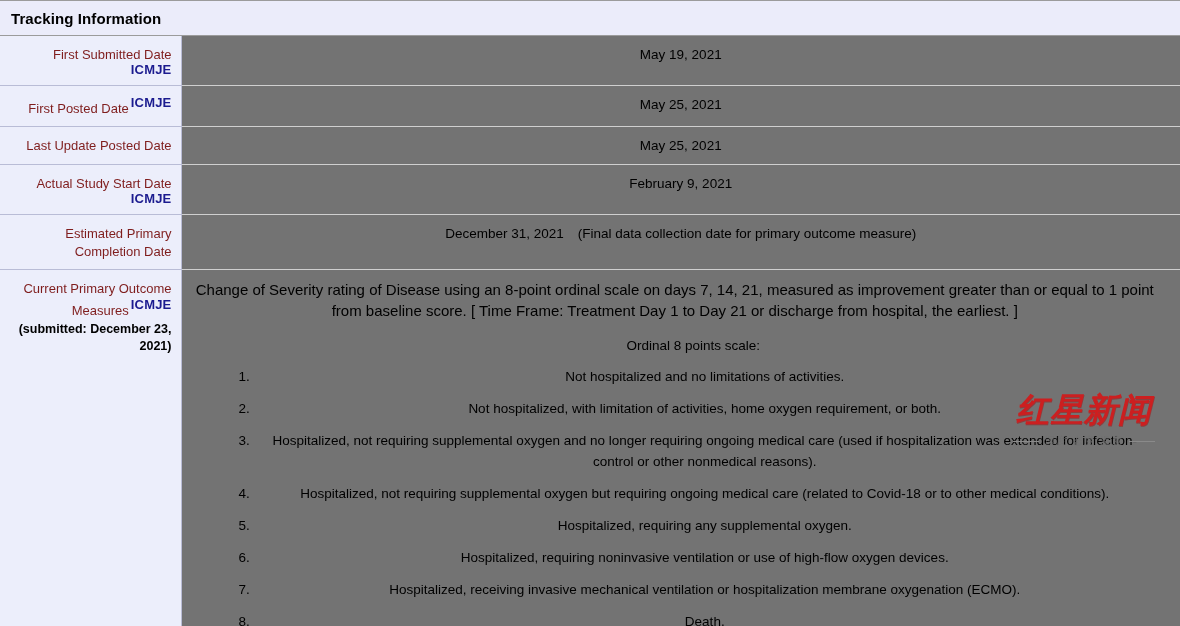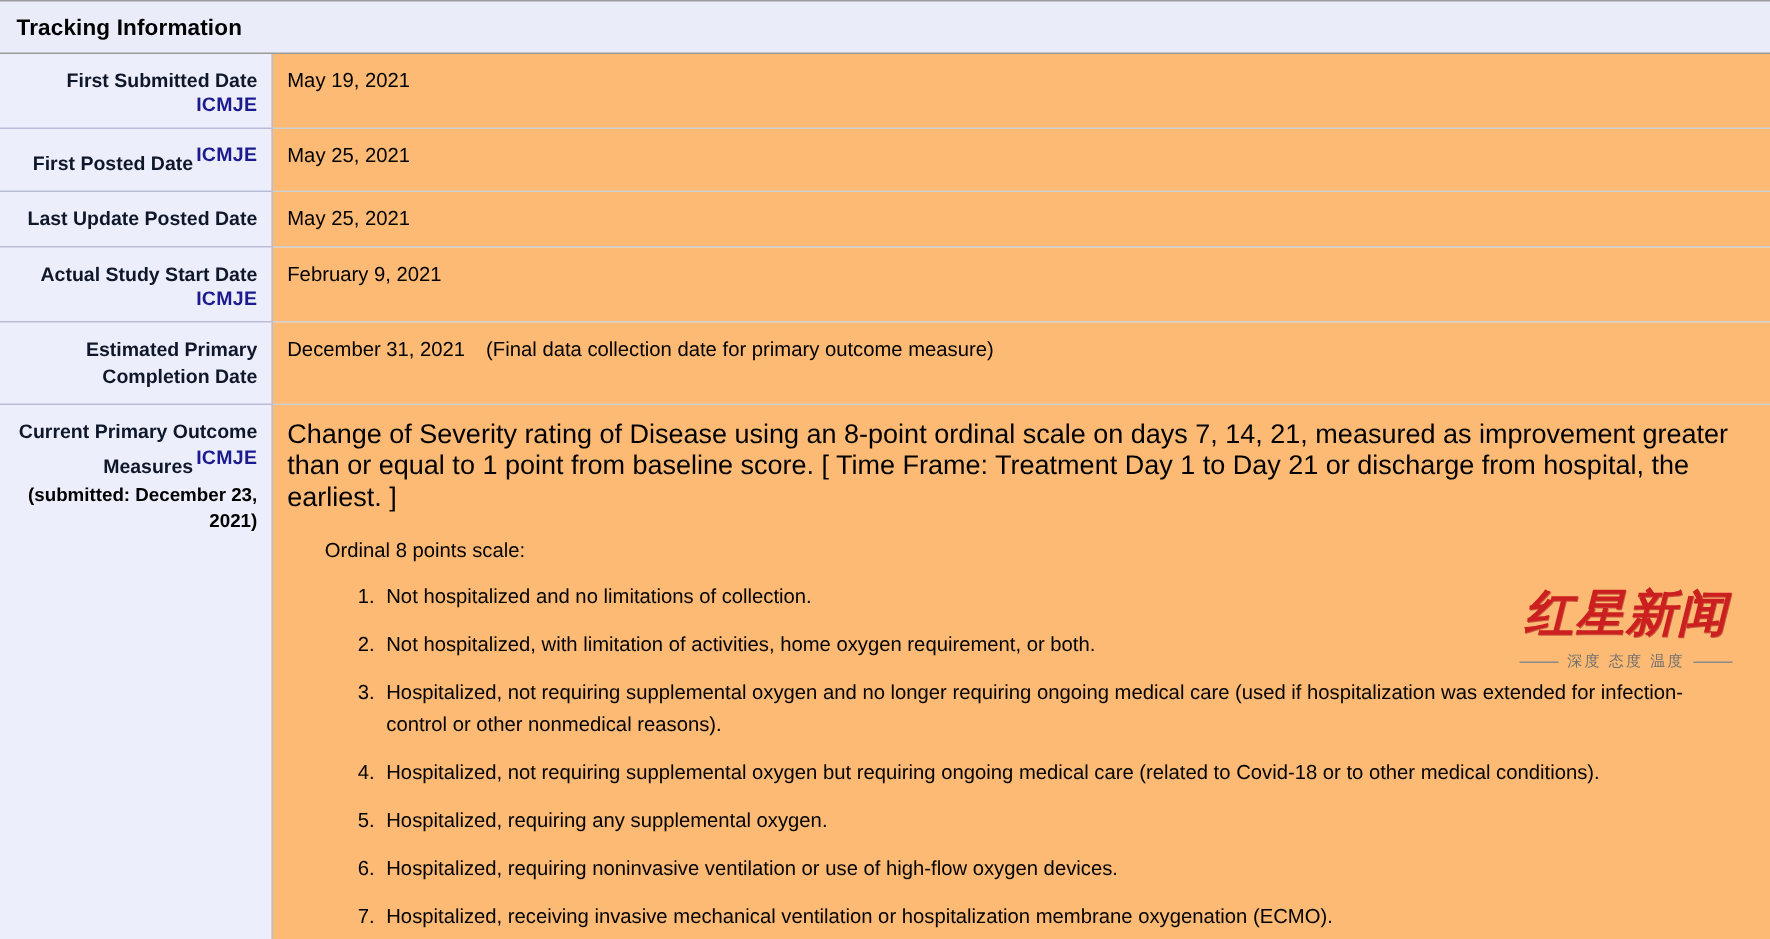--- a/index.html
+++ b/index.html
@@ -55,30 +55,31 @@
   .label-cell {
     width: 181px;
     background: #eceefb;
     border-right: 1px solid #b9bcd6;
     border-bottom: 1px solid #b9bcd6;
     text-align: right;
     padding: 9px 9px 9px 6px !important;
     box-sizing: border-box;
   }
   .value-cell {
-    background: #fdba74;
+    background: #737373;
     border-bottom: 1px solid #cfcfcf;
     padding: 9px 10px 9px 10px !important;
     box-sizing: border-box;
+    text-align: center;
   }
   .label-text {
     font-size: 13px;
-    font-weight: bold;
+    font-weight: normal;
     line-height: 17px;
-    color: #0f172a;
+    color: #7f1d1d;
     display: inline;
   }
   .icmje {
     font-size: 13px;
     font-weight: bold;
     color: #1b1b8f;
     vertical-align: super;
     text-decoration: none;
     letter-spacing: 0.2px;
     margin-left: 2px;
@@ -101,21 +102,21 @@
     font-size: 13.5px;
     line-height: 18px;
     color: #000000;
   }
   .value-paren {
     margin-left: 14px;
   }
 
   
   .outcome-intro {
-    font-size: 18px;
+    font-size: 15px;
     line-height: 21px;
     margin: 0 0 0 0;
     padding-right: 12px;
   }
   .ordinal-heading {
     font-size: 13.5px;
     line-height: 21px;
     margin: 14px 0 0 25px;
   }
   ol.ordinal-list {
@@ -247,21 +248,21 @@
 
       <tr class="outcome-row">
         <td class="label-cell">
           <span class="label-text">Current Primary Outcome Measures</span><a href="#" class="icmje">ICMJE</a>
           <span class="submitted-note">(submitted: December 23, 2021)</span>
         </td>
         <td class="value-cell">
           <div class="outcome-intro">Change of Severity rating of Disease using an 8-point ordinal scale on days 7, 14, 21, measured as improvement greater than or equal to 1 point from baseline score. [ Time Frame: Treatment Day 1 to Day 21 or discharge from hospital, the earliest. ]</div>
           <div class="ordinal-heading">Ordinal 8 points scale:</div>
           <ol class="ordinal-list">
-            <li>Not hospitalized and no limitations of collection.</li>
+            <li>Not hospitalized and no limitations of activities.</li>
             <li>Not hospitalized, with limitation of activities, home oxygen requirement, or both.</li>
             <li>Hospitalized, not requiring supplemental oxygen and no longer requiring ongoing medical care (used if hospitalization was extended for infection-control or other nonmedical reasons).</li>
             <li>Hospitalized, not requiring supplemental oxygen but requiring ongoing medical care (related to Covid-18 or to other medical conditions).</li>
             <li>Hospitalized, requiring any supplemental oxygen.</li>
             <li>Hospitalized, requiring noninvasive ventilation or use of high-flow oxygen devices.</li>
             <li>Hospitalized, receiving invasive mechanical ventilation or hospitalization membrane oxygenation (ECMO).</li>
             <li>Death.</li>
           </ol>
         </td>
       </tr>

